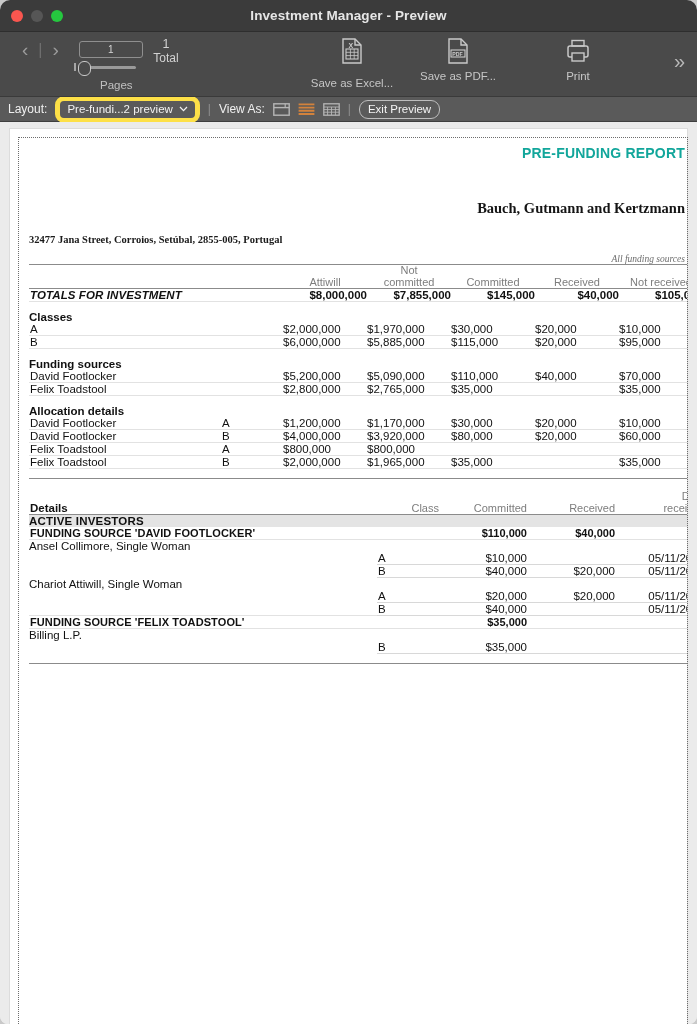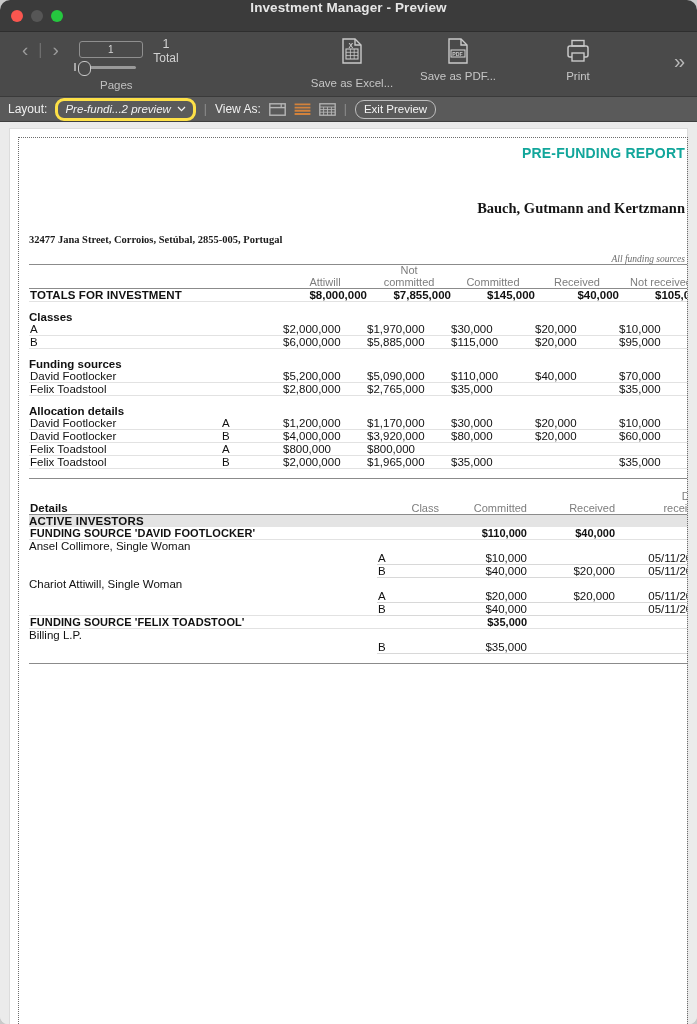--- a/index.html
+++ b/index.html
@@ -12,21 +12,21 @@
   .window{
     position:absolute;left:0;top:0;width:697px;height:1024px;
     background:#ebebeb;
     border-radius:10px 10px 8px 8px;
     overflow:hidden;
     display:flex;flex-direction:column;
   }
   
   .titlebar{
     height:31px;flex:0 0 31px;background:#3b3b3b;
-    position:relative;display:flex;
+    position:relative;display:flex;align-items:center;
     border-bottom:1px solid #2e2e2e;
   }
   .lights{position:absolute;left:11px;top:0;height:31px;display:flex;align-items:center;gap:8px;}
   .light{width:12px;height:12px;border-radius:50%;}
   .l-red{background:#f9564f;}
   .l-yellow{background:#565656;}
   .l-green{background:#25c73f;}
   .wtitle{
     width:100%;text-align:center;color:#e6e6e6;
     font-size:13.5px;font-weight:bold;letter-spacing:.1px;
@@ -59,22 +59,22 @@
   .chev-more{position:absolute;right:12px;top:18px;color:#b9b9b9;font-size:20px;}
   
   .layoutbar{
     height:24px;flex:0 0 24px;background:#5a5a5a;
     display:flex;align-items:center;gap:8px;padding:0 8px;
     border-bottom:1px solid #3f3f3f;color:#ededed;font-size:12px;
   }
   .lb-label{color:#f0f0f0;font-size:12px;}
   .lb-select{
     display:flex;align-items:center;gap:6px;
-    border:3px solid #fde047;border-radius:9px;
-    padding:1px 7px;height:15px;color:#f2f2f2;font-size:11.5px;font-style:italic;
+    border:5px solid #fde047;border-radius:9px;
+    padding:1px 7px;height:15px;color:#f2f2f2;font-size:11.5px;
   }
   .lb-sep{color:#8e8e8e;}
   .va-icons{display:flex;align-items:center;gap:8px;}
   .va-ico{width:17px;height:13px;display:block;}
   .exitbtn{
     border:1px solid #bdbdbd;border-radius:9px;height:15px;
     padding:1px 8px;color:#f4f4f4;font-size:11.5px;line-height:15px;
   }
   
   .pagearea{flex:1 1 auto;background:#ebebeb;position:relative;overflow:hidden;}
@@ -117,21 +117,21 @@
   .hdr-row td{
     color:#7d7d7d;font-size:11px;font-weight:normal;text-align:center;
     padding:2px 3px 3px 0;line-height:11.5px;
   }
   .rule-top{border-top:1.5px solid #8b8b8b;}
   .rule-bot{border-bottom:1.5px solid #8b8b8b;}
   .rule-thin{border-bottom:1px solid #e2e2e2;}
   .totrow td{
     font-weight:bold;font-size:11.5px;text-align:right;padding:9px 3px 9px 0;
   }
-  .totrow td.lbl{text-align:left;padding-left:1px;letter-spacing:.1px;}
+  .totrow td.lbl{text-align:left;padding-left:1px;letter-spacing:.1px;font-style:italic;}
   .sect td{font-weight:bold;font-size:11.5px;text-align:left;padding:9px 0 4px 1px;}
   .drow td{font-size:11.5px;text-align:left;padding:5px 3px 5px 0;}
   .drow td.lbl{text-align:left;padding-left:1px;}
   .drow td.cls{text-align:left;padding-left:1px;}
   .spacer td{height:9px;}
   
   .det-hdr td{color:#7d7d7d;font-size:11px;text-align:right;padding:2px 3px 3px 0;line-height:11.5px;}
   .det-hdr td.lbl{color:#111;font-weight:bold;font-size:11.5px;text-align:left;padding-left:1px;vertical-align:bottom;}
   .band td{background:#e4e4e4;font-weight:bold;font-size:11.5px;padding:13px 0 13px 1px;letter-spacing:.2px;}
   .fsrow td{font-weight:bold;font-size:11px;text-align:right;padding:12px 3px 12px 0;}

